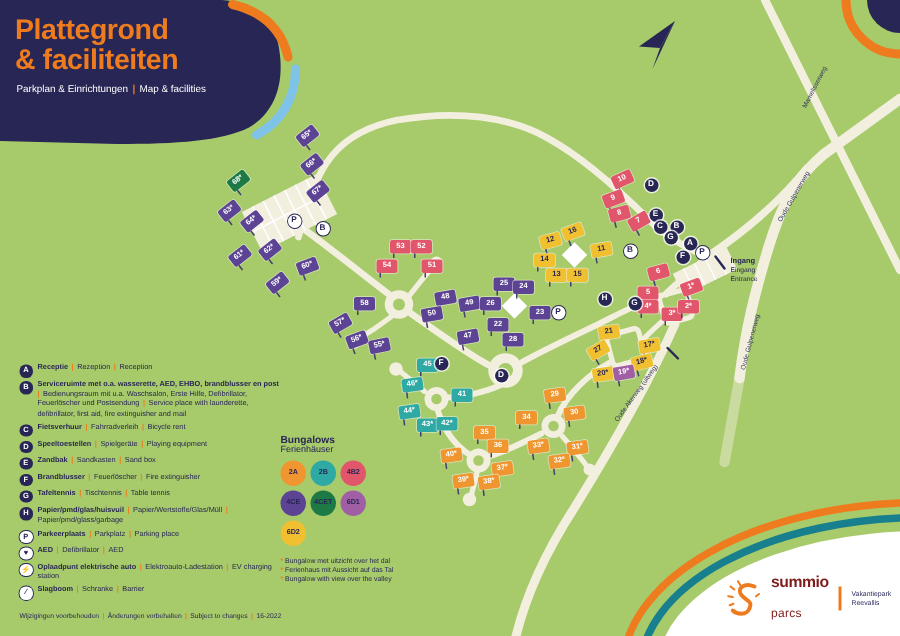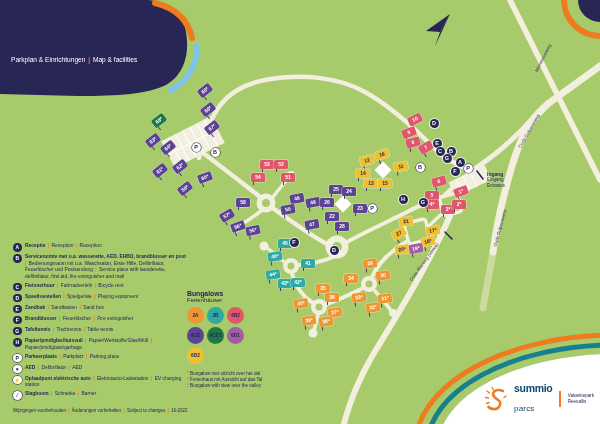--- a/index.html
+++ b/index.html
@@ -39,21 +39,21 @@
   #btypes{display:flex;flex-wrap:wrap;width:64px;gap:3px;}
   .btype{width:17px;height:17px;border-radius:50%;font-size:4.8px;font-weight:bold;
          text-align:center;line-height:17.5px;color:#282655;}
   #bnotes{margin-top:7px;}
   .bnote{font-size:4.6px;line-height:6px;}
   .bnote .star{color:#ee7c1e;font-weight:bold;}
   
   #footer{position:absolute;left:13px;top:408px;z-index:5;font-size:4.5px;color:#282655;}
   
   #logo{position:absolute;left:484px;top:383px;z-index:6;display:flex;align-items:center;gap:4px;}
-  .brand{color:#0c4a6e;line-height:10px;}
+  .brand{color:#7f1d1d;line-height:10px;}
   .brand .b1{font-size:10.5px;font-weight:bold;letter-spacing:-.3px;}
   .brand .b2{font-size:8px;letter-spacing:.2px;margin-top:11px;}
   .ldiv{width:1.2px;height:16px;background:#ee7c1e;margin:0 3px;}
   .parkname{font-size:4.6px;color:#2b2a5e;line-height:5.6px;}
 </style>
 </head>
 <body>
 
 <div id="stage">
 
@@ -145,20 +145,24 @@
     <path d="M197,46 C197,65 188,81 171,90" stroke="#7fc3e8" stroke-width="6" fill="none" stroke-linecap="round"></path>
 
     <circle cx="600" cy="0" r="22" fill="#282655"></circle>
     <circle cx="600" cy="0" r="36" stroke="#ee7c1e" stroke-width="6" fill="none"></circle>
 
     <ellipse cx="615" cy="447" rx="200" ry="112" stroke="#ee7c1e" stroke-width="5" fill="none"></ellipse>
     <ellipse cx="615" cy="447" rx="188" ry="102" stroke="#177f8e" stroke-width="5" fill="none"></ellipse>
     <ellipse cx="615" cy="447" rx="177" ry="93" fill="#ffffff"></ellipse>
   </svg>
 
+  <div id="titleblock">
+    <div class="t1">Plattegrond</div>
+    <div class="t1">&amp; faciliteiten</div>
+  </div>
   <div id="subtitle"><span>Parkplan &amp; Einrichtungen</span><span class="sep"> | </span><span>Map &amp; facilities</span></div>
 
   <div id="entrance">
     <div class="e1">Ingang</div>
     <div class="e2">Eingang</div>
     <div class="e2">Entrance</div>
   </div>
 
   <div id="houses">
       <div class="house" style="left: 198px; top: 85.5px; background: rgb(93, 67, 148); transform: rotate(-38deg);">65*</div>

